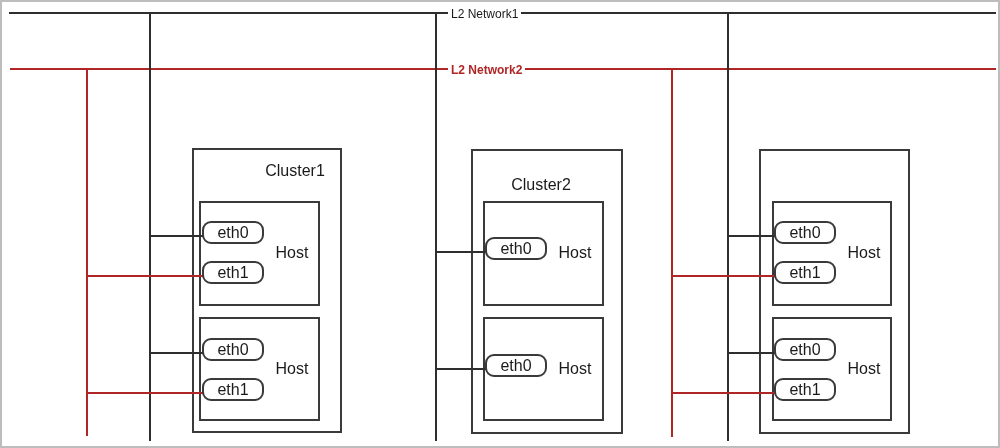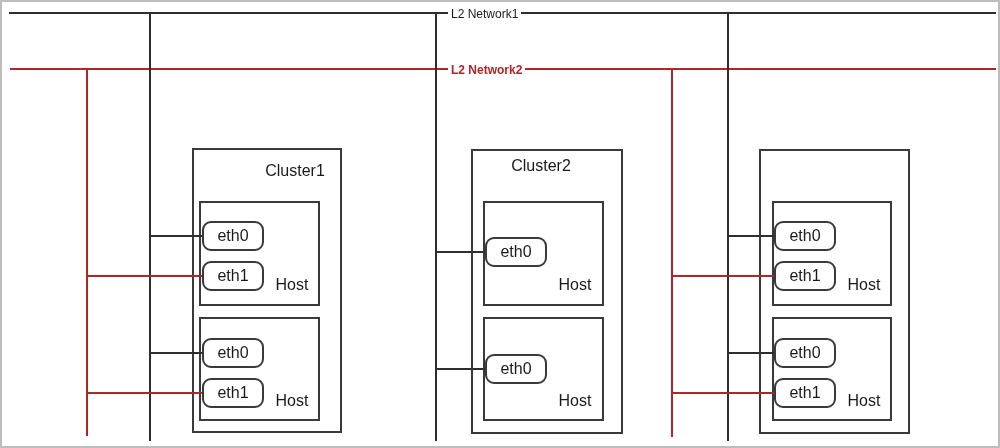--- a/index.html
+++ b/index.html
@@ -6,31 +6,31 @@
   .diagram{
     position:relative;width:1000px;height:448px;background:#ffffff;
     border:2px solid #bdbdbd;box-sizing:border-box;overflow:hidden;
     font-family:"Liberation Sans",sans-serif;color:#1a1a1a;
   }
   .hline,.vline{position:absolute;z-index:2;}
   .black{background:#2e2e2e;}
   .red{background:#b02525;}
   .box{position:absolute;border:2px solid #3a3a3a;box-sizing:border-box;background:transparent;z-index:1;}
   .eth{
-    position:absolute;width:62px;height:30px;border:2px solid #3a3a3a;border-radius:9px;
+    position:absolute;width:62px;height:23px;border:2px solid #3a3a3a;border-radius:9px;
     background:#ffffff;box-sizing:border-box;z-index:3;
     display:flex;align-items:center;justify-content:center;font-size:16px;
   }
   .netlabel{
     position:absolute;z-index:4;background:#ffffff;font-size:12px;
     height:18px;line-height:18px;padding:0 3px;white-space:nowrap;
   }
   .netlabel.rednet{color:#b02525;}
   .title{position:absolute;font-size:16px;text-align:center;z-index:1;}
-  .hostlabel{position:absolute;font-size:16px;text-align:center;z-index:1;margin-top:32px;}
+  .hostlabel{position:absolute;font-size:16px;text-align:center;z-index:1;}
 </style>
 </head>
 <body>
 
 <div class="diagram">
 
   <div class="hline black" style="left:7px;top:10px;width:987px;height:2px;"></div>
   <div class="hline red" style="left:8px;top:66px;width:986px;height:2px;"></div>
 
   <div class="vline black" style="left:147px;top:10px;width:2px;height:429px;"></div>
@@ -38,21 +38,21 @@
   <div class="vline black" style="left:725px;top:10px;width:2px;height:429px;"></div>
 
   <div class="vline red" style="left:84px;top:66px;width:2px;height:368px;"></div>
   <div class="vline red" style="left:669px;top:66px;width:2px;height:369px;"></div>
 
   <div class="box" style="left:190px;top:146px;width:150px;height:285px;"></div>
   <div class="box" style="left:469px;top:147px;width:152px;height:285px;"></div>
   <div class="box" style="left:757px;top:147px;width:151px;height:285px;"></div>
 
   <div class="title" style="left:190px;top:160px;width:150px;padding-left:28px;">Cluster1</div>
-  <div class="title" style="left:469px;top:155px;width:140px;">Cluster2</div>
+  <div class="title" style="left:469px;top:174px;width:140px;">Cluster2</div>
 
   <div class="box" style="left:197px;top:199px;width:121px;height:105px;"></div>
   <div class="box" style="left:197px;top:315px;width:121px;height:104px;"></div>
   <div class="box" style="left:481px;top:199px;width:121px;height:105px;"></div>
   <div class="box" style="left:481px;top:315px;width:121px;height:104px;"></div>
   <div class="box" style="left:770px;top:199px;width:120px;height:105px;"></div>
   <div class="box" style="left:770px;top:315px;width:120px;height:104px;"></div>
 
   <div class="hostlabel" style="left:264px;top:242px;width:52px;">Host</div>
   <div class="hostlabel" style="left:264px;top:358px;width:52px;">Host</div>

